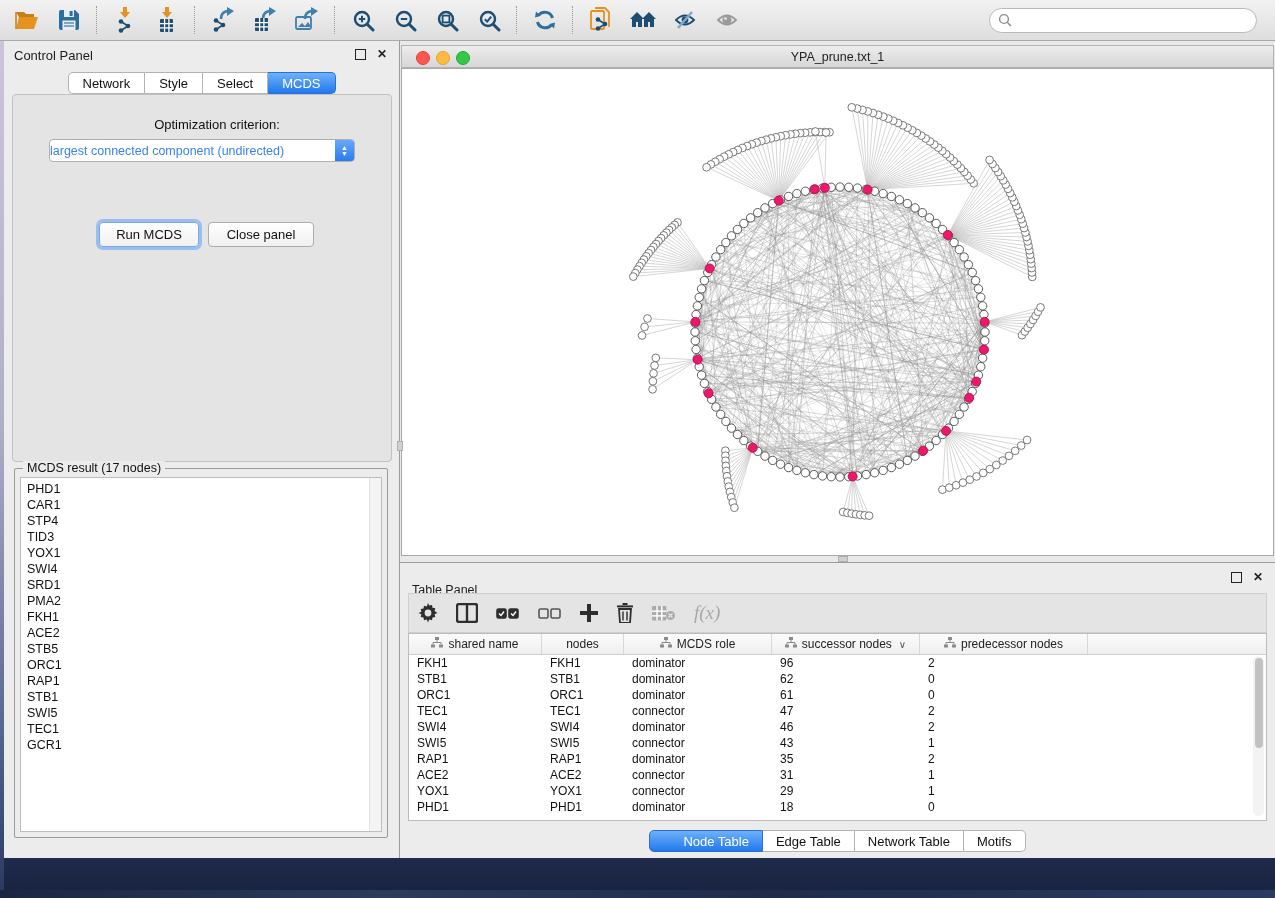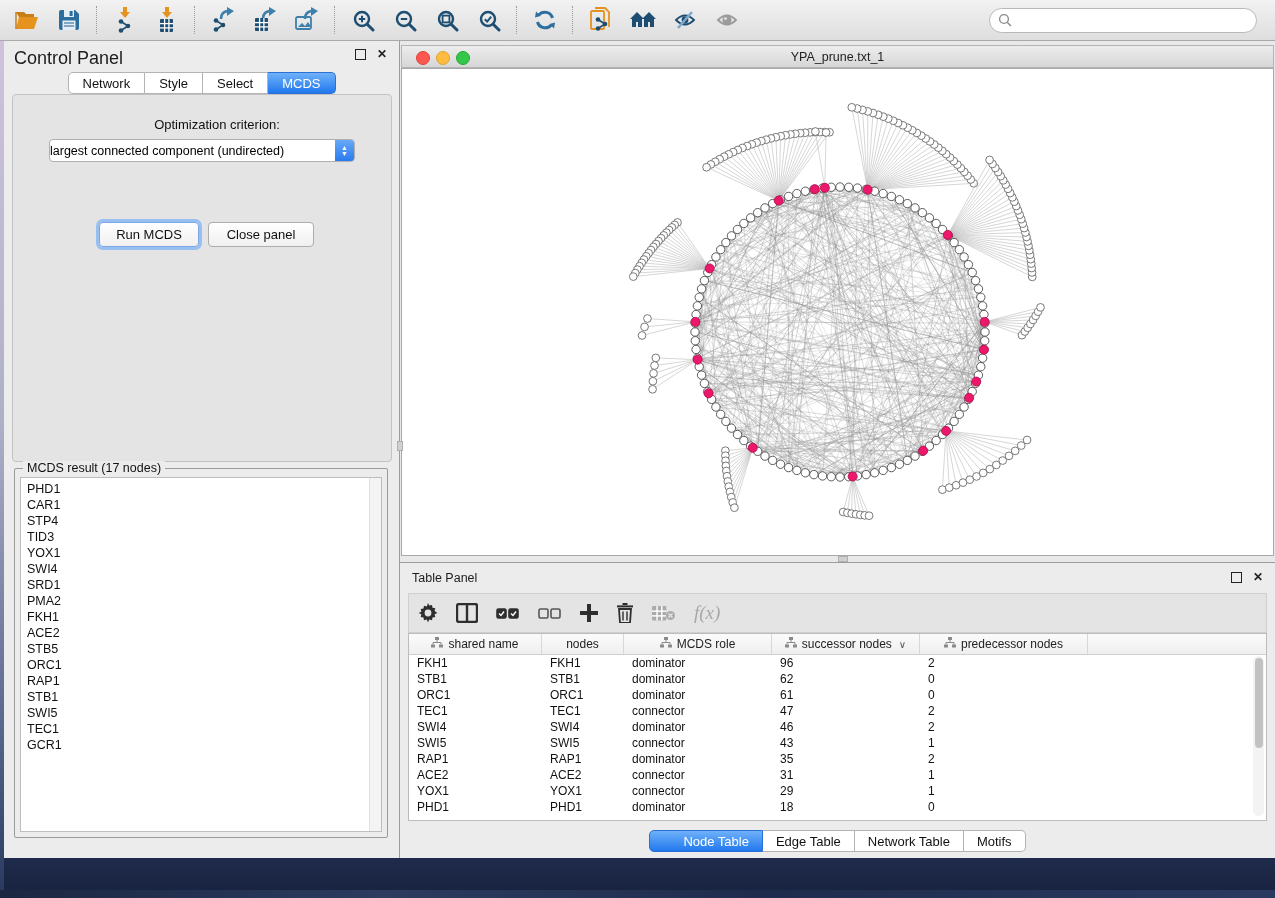--- a/index.html
+++ b/index.html
@@ -18,39 +18,39 @@
   #search-wrap svg{flex:0 0 auto;margin-right:6px;}
   #search-input{border:none;outline:none;flex:1;font-size:12px;background:transparent;height:20px;}
 
   
   #left-sliver{left:0;top:41px;width:4px;height:849px;}
   #bottom-sliver{left:0;top:890px;width:1275px;height:8px;background:linear-gradient(90deg,#1b2742,#2c3b5e 30%,#1f2c4c 60%,#2a3a60);}
 
   
   #control-panel{left:4px;top:41px;width:396px;height:817px;background:#ececec;border-right:1px solid #9c9c9c;box-sizing:border-box;}
   #cp-header{position:absolute;left:0;top:0;width:100%;height:26px;}
-  #cp-title{position:absolute;left:10px;top:7px;font-size:18px;color:#1c1c1c;}
+  #cp-title{position:absolute;left:10px;top:7px;font-size:13px;color:#1c1c1c;}
   .panel-ctrl{position:absolute;top:6px;width:14px;height:14px;display:flex;align-items:center;justify-content:center;
               font-size:12px;color:#222;font-weight:bold;line-height:1;}
   #cp-float{right:32px;} #cp-close{right:10px;}
   .float-glyph{width:9px;height:9px;border:1.6px solid #222;display:inline-block;}
 
   #cp-tabs{position:absolute;left:50%;transform:translateX(-50%);top:31px;display:flex;height:22px;}
   .seg-tab{padding:0 14px;display:flex;align-items:center;font-size:13px;background:#fff;border:1px solid #b3b3b3;
            border-left:none;color:#111;}
   .seg-tab:first-child{border-left:1px solid #b3b3b3;border-radius:5px 0 0 5px;}
   .seg-tab:last-child{border-radius:0 5px 5px 0;}
   .seg-tab.active{background:linear-gradient(180deg,#6fb1f9,#2178ee);color:#fff;border-color:#2a6fd4;}
 
   #cp-body{position:absolute;left:8px;top:53px;width:378px;height:366px;background:#e4e4e4;
            border:1px solid #c2c2c2;border-radius:4px;}
   #opt-label{position:absolute;left:15px;top:22px;width:100%;text-align:center;font-size:13px;color:#111;}
   #criterion{position:absolute;left:36px;top:44px;width:306px;height:23px;background:#fff;border:1px solid #b0b0b0;
              border-radius:4px;display:flex;align-items:center;box-sizing:border-box;}
-  #criterion-text{flex:1;font-size:12.5px;color:#000000;white-space:nowrap;}
+  #criterion-text{flex:1;font-size:12.5px;color:#3b82f6;white-space:nowrap;}
   #criterion-arrows{width:19px;height:21px;border-radius:0 3px 3px 0;background:linear-gradient(180deg,#66a9f8,#2a7bee);
                     display:flex;flex-direction:column;align-items:center;justify-content:center;color:#fff;font-size:7px;line-height:6px;}
   .btn-mac{position:absolute;top:127px;height:23px;background:linear-gradient(180deg,#ffffff,#f0f0f0);
            border:1px solid #adadad;border-radius:4px;font-size:13px;display:flex;align-items:center;justify-content:center;color:#111;}
   #run-btn{left:86px;width:98px;box-shadow:0 0 0 3px rgba(90,160,250,.55);border-color:#7aa8e8;}
   #closepanel-btn{left:195px;width:104px;}
 
   #result-group{position:absolute;left:10px;top:427px;width:372px;height:368px;border:1px solid #9a9a9a;border-radius:2px;}
   #result-legend{position:absolute;left:8px;top:-8px;background:#ececec;padding:0 4px;font-size:12.5px;color:#111;}
   #result-list{position:absolute;left:5px;top:8px;right:5px;bottom:5px;background:#fff;border:1px solid #bdbdbd;
@@ -66,21 +66,21 @@
   #tl-close{left:14px;background:#fd5750;border:1px solid #e14039;}
   #tl-min{left:34px;background:#fdbc40;border:1px solid #e0a42e;}
   #tl-zoom{left:54px;background:#34c74a;border:1px solid #25a835;}
   #net-title{position:absolute;left:0;right:0;top:4px;text-align:center;font-size:12.5px;color:#222;}
   #net-canvas{position:absolute;left:1px;top:27px;right:1px;bottom:6px;background:#fff;border:1px solid #a8a8a8;box-sizing:border-box;}
   #net-splitter-h{position:absolute;left:50%;bottom:0;width:10px;height:6px;background:#d0d0d0;border:1px solid #b0b0b0;box-sizing:border-box;}
   #net-splitter-v{position:absolute;left:-3px;top:400px;width:6px;height:10px;background:#d0d0d0;border:1px solid #b0b0b0;box-sizing:border-box;}
 
   
   #table-panel{left:400px;top:562px;width:875px;height:296px;background:#ececec;border-top:1px solid #9c9c9c;box-sizing:border-box;}
-  #tp-title{position:absolute;left:12px;top:8px;font-size:12.5px;color:#1c1c1c;text-align:right;}
+  #tp-title{position:absolute;left:12px;top:20px;font-size:12.5px;color:#1c1c1c;text-align:right;}
   #tp-float{right:32px;top:7px;} #tp-close{right:10px;top:7px;}
   #tp-toolbar{position:absolute;left:8px;top:30px;right:8px;height:40px;background:#e4e4e4;border:1px solid #cfcfcf;
               display:flex;align-items:center;box-sizing:border-box;}
   .tpt-btn{margin:0 9px;display:flex;align-items:center;justify-content:center;height:30px;}
   .fx{font-family:"Liberation Serif",serif;font-style:italic;font-size:19px;color:#a8a8a8;}
 
   #table-wrap{position:absolute;left:8px;top:70px;right:8px;height:188px;background:#fff;border:1px solid #bcbcbc;box-sizing:border-box;overflow:hidden;}
   #thead{display:flex;height:20px;background:linear-gradient(180deg,#fbfbfb,#efefef);border-bottom:1px solid #cfcfcf;}
   .th{display:flex;align-items:center;justify-content:center;gap:5px;font-size:12px;color:#222;
       border-right:1px solid #d8d8d8;box-sizing:border-box;position:relative;}

